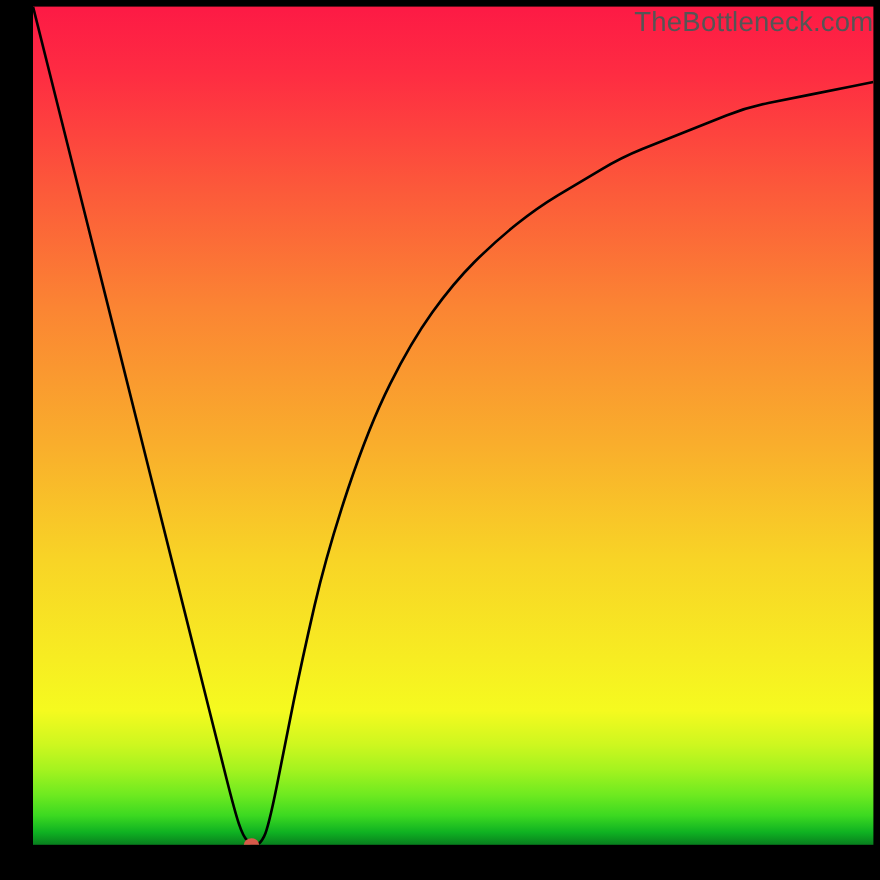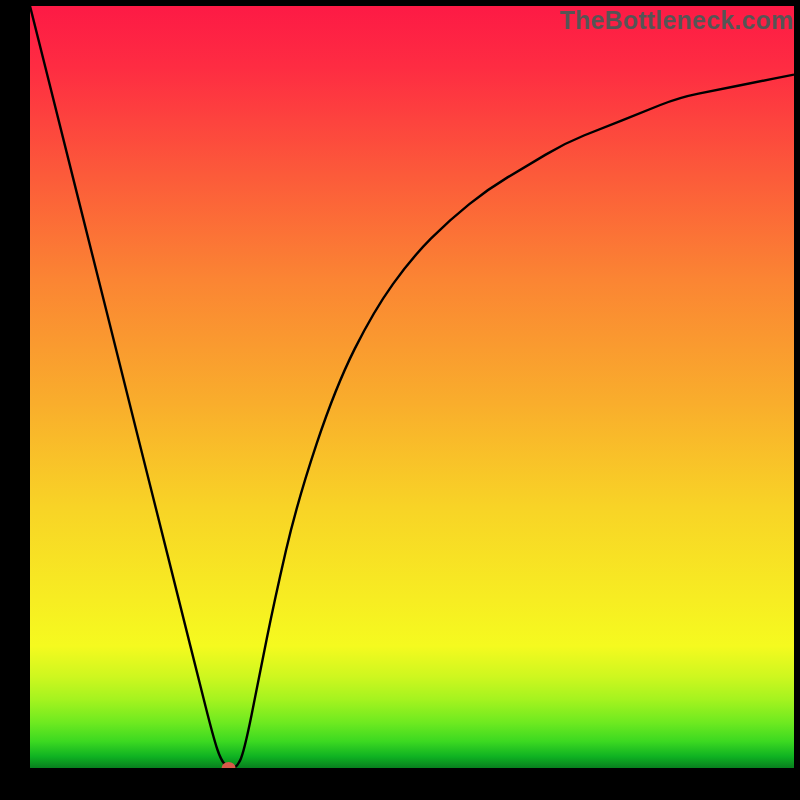--- a/index.html
+++ b/index.html
@@ -41,21 +41,21 @@
       #0fb222 98.5%,
       #087f1e 100%
     );
   }
   .watermark {
     position: absolute;
     right: 6px;
     top: 6px;
     color: #555555;
     font-size: 25px;
-    font-weight: 700;
+    font-weight: 400;
     letter-spacing: 0.2px;
   }
   svg.curve {
     position: absolute;
     left: 0;
     top: 0;
     width: 764px;
     height: 762px;
     pointer-events: none;
   }

